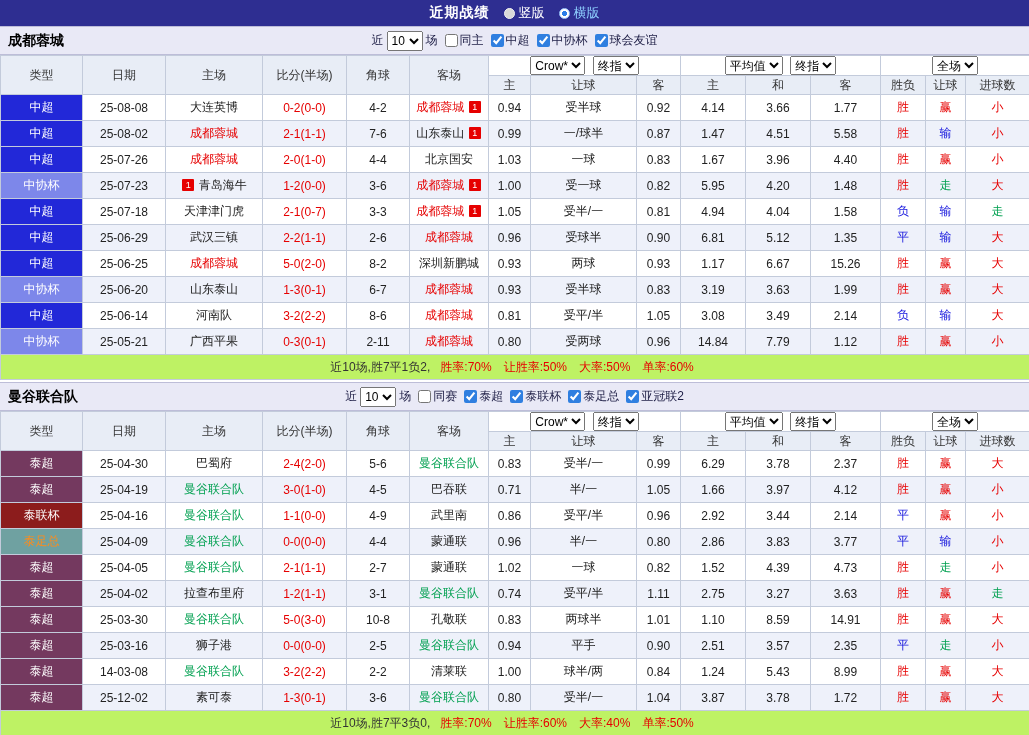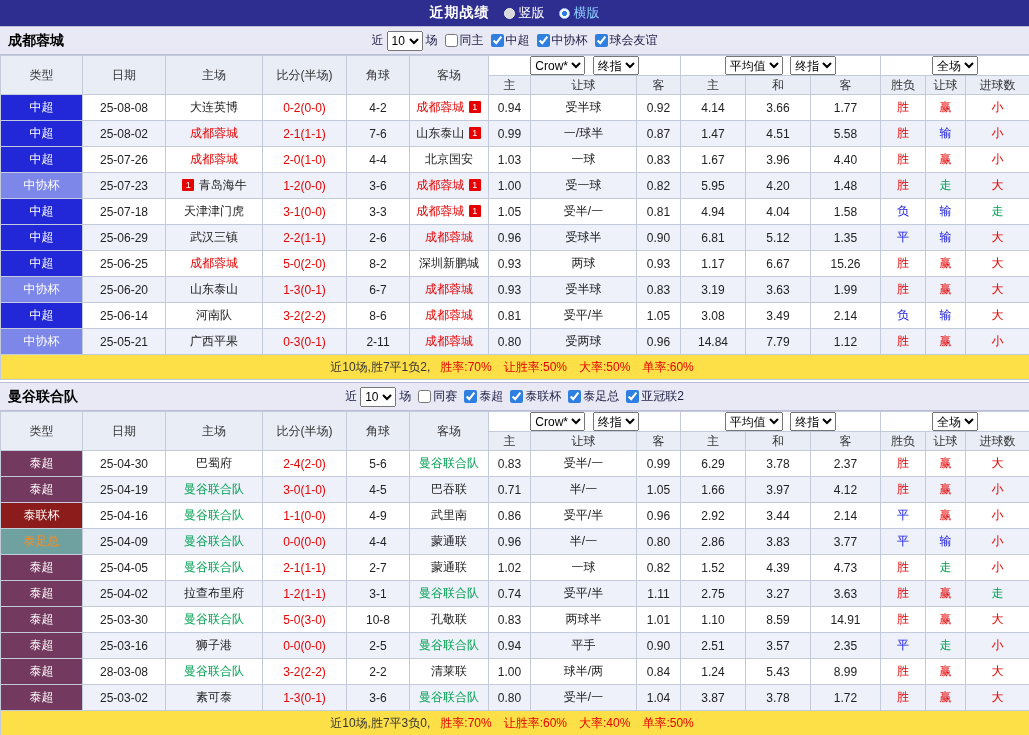--- a/index.html
+++ b/index.html
@@ -46,21 +46,21 @@
   thead th.sel-th { background:#ffffff; }
   thead th.sel-th select { font-size:12px; height:19px; font-family:inherit; margin:0 2px; }
   tbody td { height:26px; background:#ffffff; }
   tbody tr.alt td { background:#eef1fa; }
   td.score { color:#e60000; }
   .badge {
     display:none; width:12px; height:12px; line-height:12px;
     background:#e60000; color:#fff; font-size:9px; text-align:center;
     margin:0 1px; vertical-align:1px; border-radius:1px;
   }
-  tfoot td.summary { height:25px; background:#fde047; color:#333; }
+  tfoot td.summary { height:25px; background:#bef264; color:#333; }
   tfoot .intro { margin-right:4px; }
   tfoot .stat { color:#e60000; margin:0 6px; }
 </style>
 </head>
 <body>
 
 <div class="titlebar">
   <span class="page-title">近期战绩</span>
   <span class="opt">
     <span class="radio"></span>
@@ -240,21 +240,21 @@
     <td style="color: rgb(0, 160, 80);">走</td>
     <td style="color: rgb(230, 0, 0);">大</td>
   </tr>
         <tr>
     <td style="background: rgb(34, 40, 216); color: rgb(255, 255, 255);">中超</td>
     <td>25-07-18</td>
     <td>
       
       <span>天津津门虎</span>
     </td>
-    <td class="score">3-1(0-0)</td>
+    <td class="score">2-1(0-7)</td>
     <td>3-3</td>
     <td>
       <span style="color: rgb(230, 0, 0);">成都蓉城</span>
       <span class="badge" style="display: inline-block;">1</span>
     </td>
     <td>1.05</td>
     <td>受半/一</td>
     <td>0.81</td>
     <td>4.94</td>
     <td>4.04</td>
@@ -648,21 +648,21 @@
     <td>0.90</td>
     <td>2.51</td>
     <td>3.57</td>
     <td>2.35</td>
     <td style="color: rgb(21, 21, 221);">平</td>
     <td style="color: rgb(0, 160, 80);">走</td>
     <td style="color: rgb(230, 0, 0);">小</td>
   </tr>
         <tr>
     <td style="background: rgb(116, 57, 95); color: rgb(255, 255, 255);">泰超</td>
-    <td>28-03-08</td>
+    <td>14-03-08</td>
     <td>
       
       <span style="color: rgb(0, 160, 80);">曼谷联合队</span>
     </td>
     <td class="score">3-2(2-2)</td>
     <td>2-2</td>
     <td>
       <span>清莱联</span>
       
     </td>
@@ -671,21 +671,21 @@
     <td>0.84</td>
     <td>1.24</td>
     <td>5.43</td>
     <td>8.99</td>
     <td style="color: rgb(230, 0, 0);">胜</td>
     <td style="color: rgb(230, 0, 0);">赢</td>
     <td style="color: rgb(230, 0, 0);">大</td>
   </tr>
         <tr class="alt">
     <td style="background: rgb(116, 57, 95); color: rgb(255, 255, 255);">泰超</td>
-    <td>25-03-02</td>
+    <td>25-12-02</td>
     <td>
       
       <span>素可泰</span>
     </td>
     <td class="score">1-3(0-1)</td>
     <td>3-6</td>
     <td>
       <span style="color: rgb(0, 160, 80);">曼谷联合队</span>
       
     </td>

